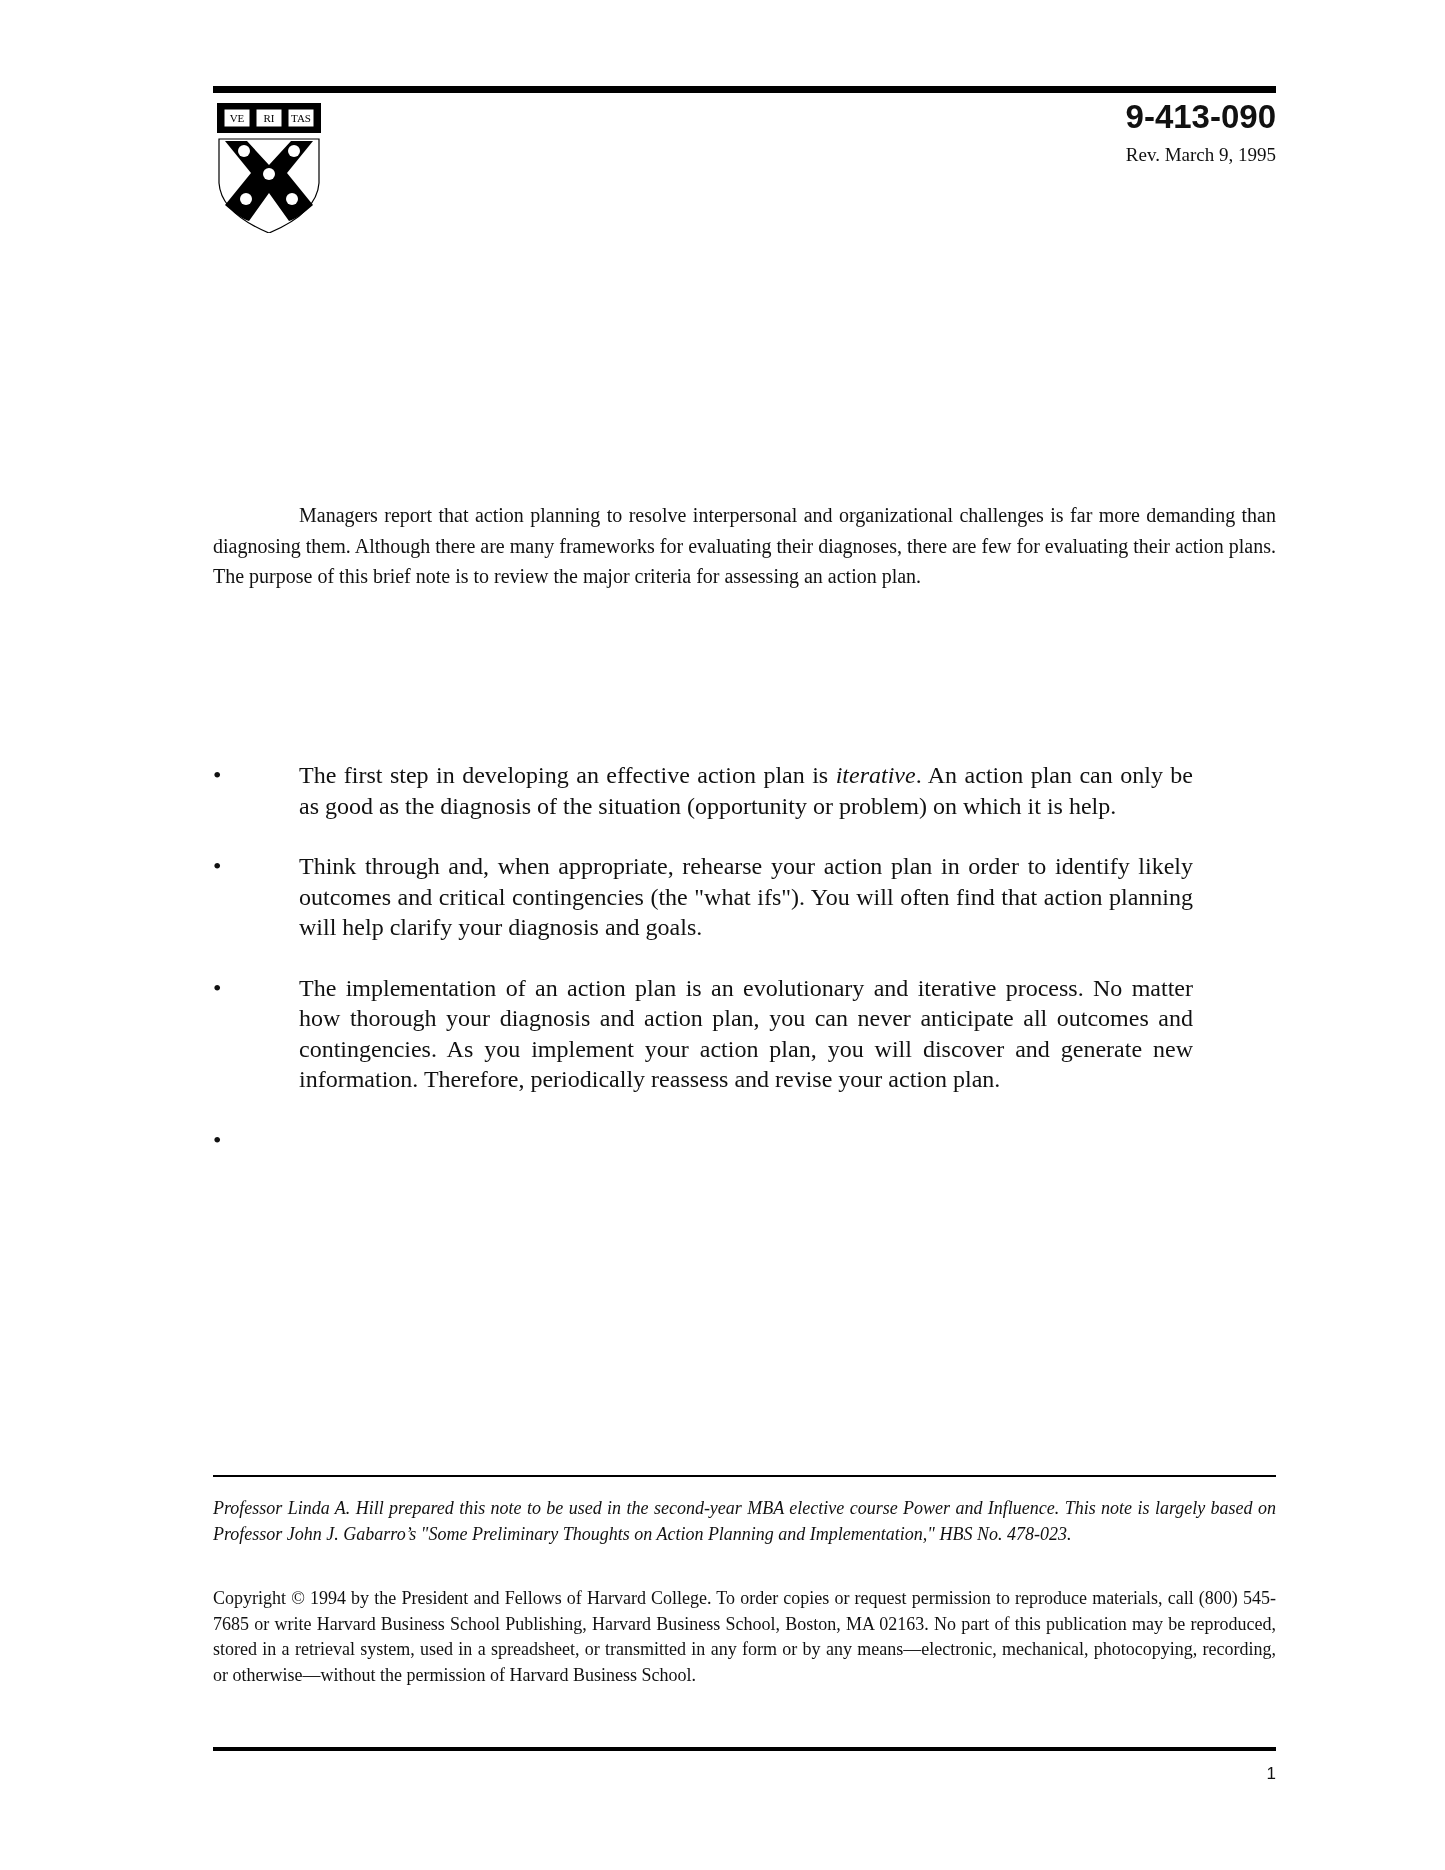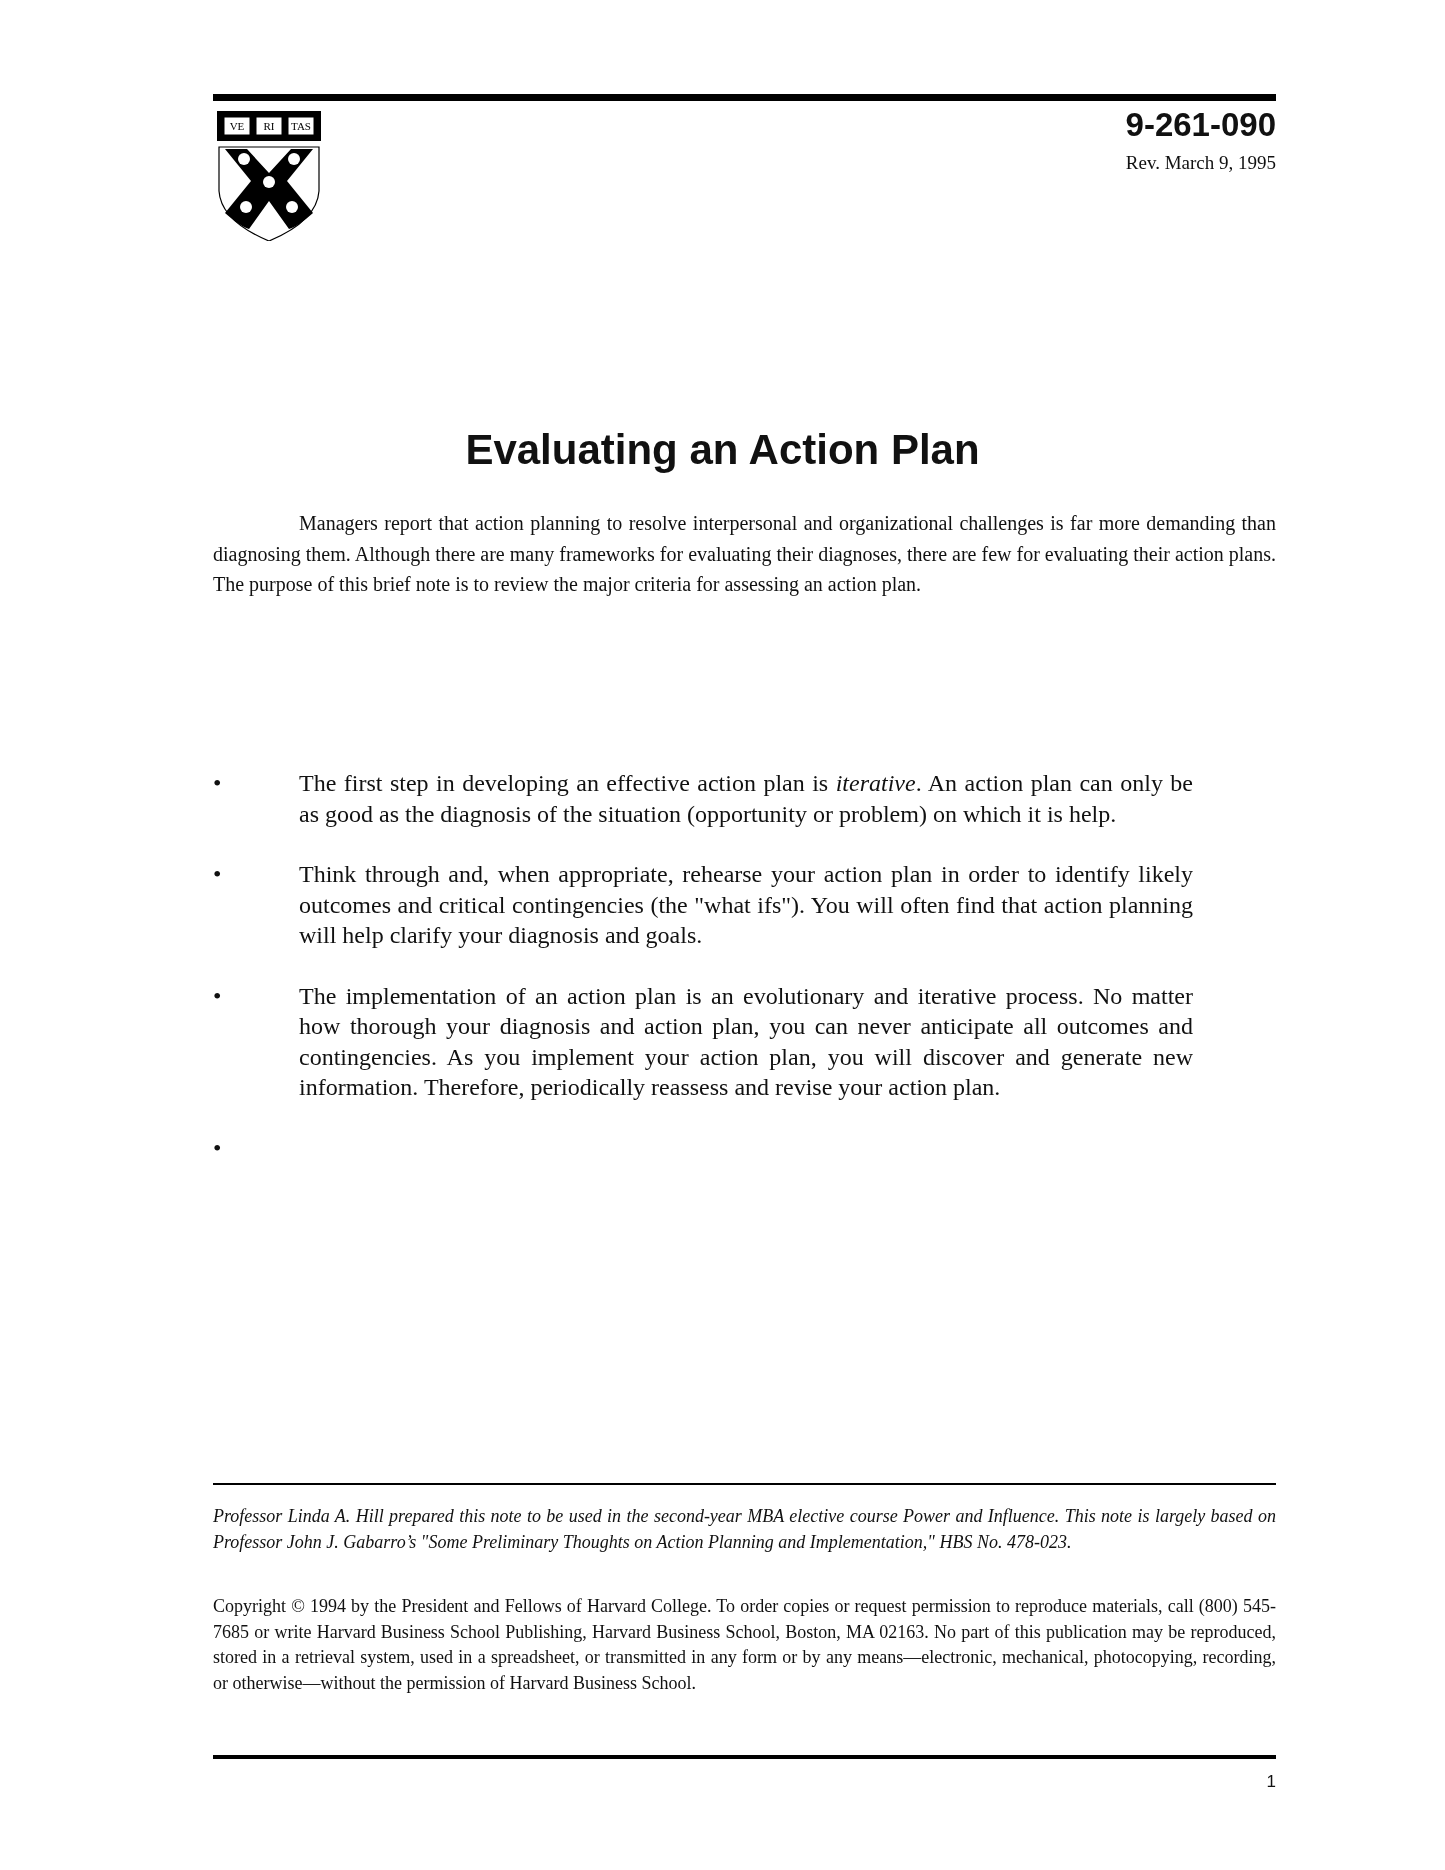--- a/index.html
+++ b/index.html
@@ -1,17 +1,17 @@
 <!DOCTYPE html>
 <html><head>
 <meta charset="utf-8">
 <style>
   html, body { margin:0; padding:0; background:#ffffff; }
   body { width:1445px; height:1870px; position:relative; color:#111; font-family:"Liberation Serif", serif; }
-  .page { position:absolute; left:0; top:8px; width:1445px; height:1480px; }
+  .page { position:absolute; left:0; top:0; width:1445px; height:1480px; }
   .top-rule { position:absolute; left:213px; top:86px; width:1063px; height:7px; background:#000; }
   .logo { position:absolute; left:217px; top:103px; width:104px; height:130px; }
   .school { position:absolute; left:349px; top:98px; font-family:"Liberation Sans", sans-serif; font-size:33px; font-weight:normal; letter-spacing:0.2px; }
   .docno { position:absolute; right:169px; top:98px; font-family:"Liberation Sans", sans-serif; font-weight:bold; font-size:33px; }
   .rev { position:absolute; right:169px; top:144px; font-size:19px; }
   .title { position:absolute; left:0; width:1445px; top:418px; text-align:center; font-family:"Liberation Sans", sans-serif; font-weight:bold; font-size:42px; }
   .intro { position:absolute; left:213px; width:1063px; top:500px; font-size:20px; line-height:30.5px; text-align:justify; text-indent:86px; margin:0; }
   .section { position:absolute; left:0; width:1445px; top:692px; text-align:center; font-family:"Liberation Sans", sans-serif; font-weight:bold; font-size:26px; }
   .bullets { position:absolute; left:213px; top:760px; width:980px; margin:0; padding:0; list-style:none; }
   .bullet-item { position:relative; padding-left:86px; font-size:24px; line-height:30.5px; text-align:justify; margin-bottom:30px; }
@@ -45,24 +45,23 @@
     <path d="M8 38 L30 38 L52 62 L74 38 L96 38 L70 70 L96 102 Q80 116 72 118 L52 90 L32 118 Q24 116 8 102 L34 70 Z" fill="#000"></path>
     <g fill="#fff">
       <circle cx="27" cy="48" r="6"></circle>
       <circle cx="77" cy="48" r="6"></circle>
       <circle cx="52" cy="71" r="6"></circle>
       <circle cx="29" cy="96" r="6"></circle>
       <circle cx="75" cy="96" r="6"></circle>
     </g>
   </svg>
 
-  <div class="docno">9-261-090</div>
+  <div class="docno">9-413-090</div>
   <div class="rev">Rev. March 9, 1995</div>
 
-  <h1 class="title" style="margin:0;">Evaluating an Action Plan</h1>
 
   <p class="intro">Managers report that action planning to resolve interpersonal and organizational challenges is far more demanding than diagnosing them.  Although there are many frameworks for evaluating their diagnoses, there are few for evaluating their action plans.  The purpose of this brief note is to review the major criteria for assessing an action plan.</p>
 
 
   <ul class="bullets">
     <li class="bullet-item">
       <span class="bullet-dot">•</span>
       <span>The first step in developing an effective action plan is </span><em>iterative</em><span>.  An action plan can only be as good as the diagnosis of the situation (opportunity or problem) on which it is help.</span>
     </li>
     <li class="bullet-item">

